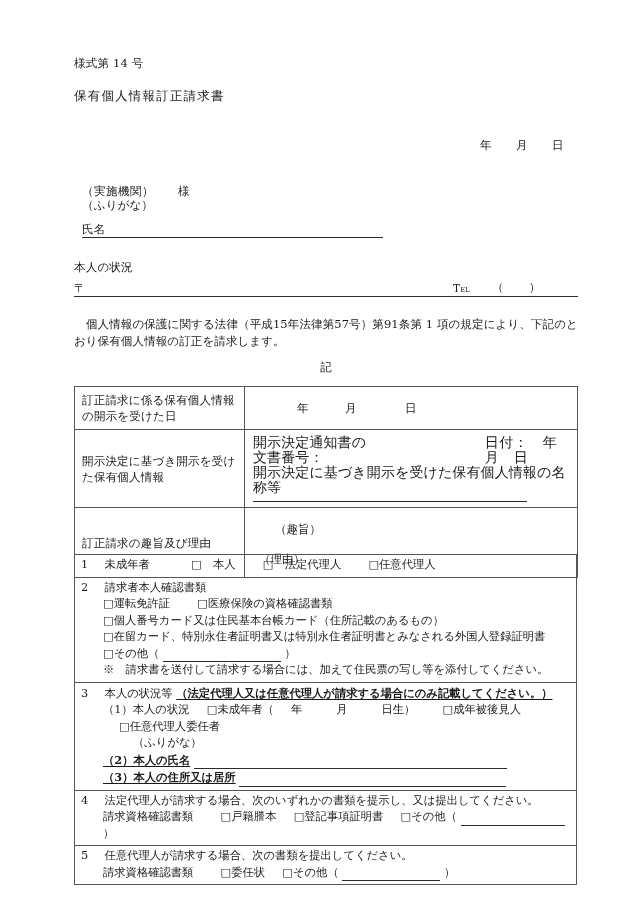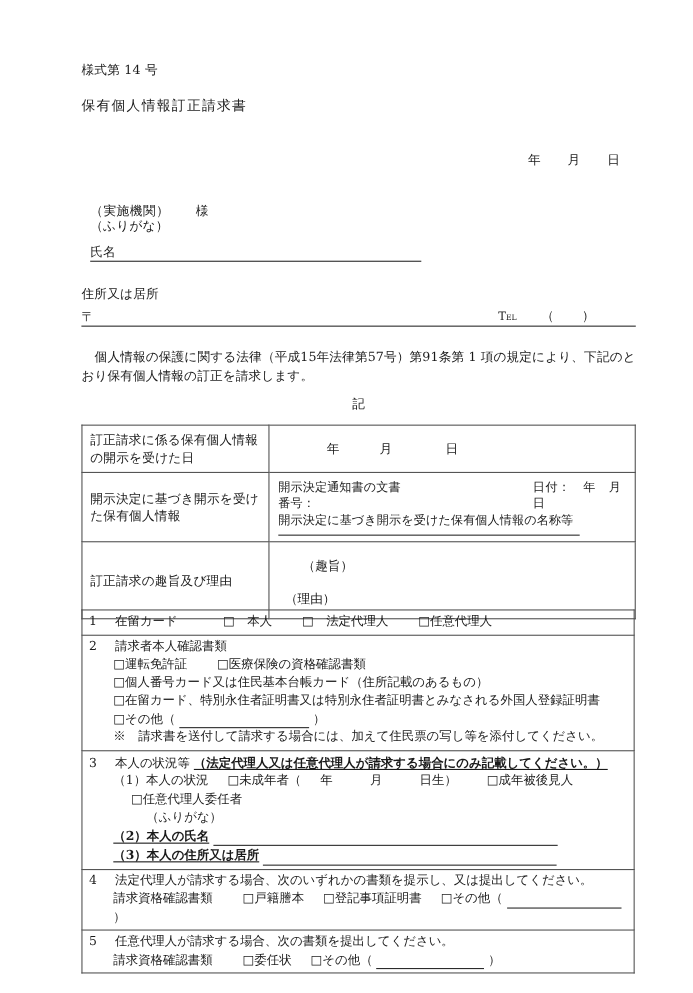--- a/index.html
+++ b/index.html
@@ -95,21 +95,21 @@
     line-height: 16px;
     letter-spacing: 0.2px;
   }
   .tbl-main .val { padding: 5px 8px; line-height: 16px; }
 
   .r1 { height: 38px; }
   .r2 { height: 46px; }
   .r3 { height: 70px; }
 
   .date-blanks { letter-spacing: 0.5px; padding-left: 44px; font-size: 11.5px; }
-  .small-note  { font-size: 11px; line-height: 15px; letter-spacing: 0.1px; }
+  .small-note  { font-size: 14px; line-height: 15px; letter-spacing: 0.1px; font-family: Liberation Serif, serif; }
   .doc-num-row { display: flex; }
   .doc-num-row .a { }
   .doc-num-row .b { margin-left: 113px; letter-spacing: 0.5px; }
   .inline-rule {
     margin-top: 6px;
     border-bottom: 1px solid #2b2b2b;
     width: 274px;
     height: 0;
   }
   .shushi { padding: 2px 0 0 6px; line-height: 16px; margin-left: 16px; }
@@ -156,21 +156,21 @@
 
   <div class="t form-no">様式第 14 号</div>
   <div class="t doc-title">保有個人情報訂正請求書</div>
   <div class="t date-line">年　　月　　日</div>
   <div class="t org-line">（実施機関）　　様</div>
   <div class="t furi-1">（ふりがな）</div>
 
   <div class="t name-lbl">氏名</div>
   <div class="rule rule-name"></div>
 
-  <div class="t addr-lbl">住所又は居所</div>
+  <div class="t addr-lbl">本人の状況</div>
   <div class="t zip-lbl">〒</div>
   <div class="t tel-lbl">Tel</div>
   <div class="t paren-o">（</div>
   <div class="t paren-c">）</div>
   <div class="rule rule-addr"></div>
 
   <div class="legal">個人情報の保護に関する法律（平成15年法律第57号）第91条第 1 項の規定により、下記のとおり保有個人情報の訂正を請求します。</div>
 
   <div class="t ki-mark">記</div>
 
@@ -203,21 +203,21 @@
   </tbody>
       </table>
 
   <table class="tbl-low">
 
     <tbody>
           <tr>
       <td>
         <div>
           <span class="num">1</span>
-          <span>在留カード</span>
+          <span>未成年者</span>
           <span class="gap-l"></span>
           <span class="box">□　本人</span>
           <span class="gap-m"></span>
           <span class="box">□　法定代理人</span>
           <span class="gap-m"></span>
           <span class="box">□任意代理人</span>
         </div>
       </td>
     </tr>
 

